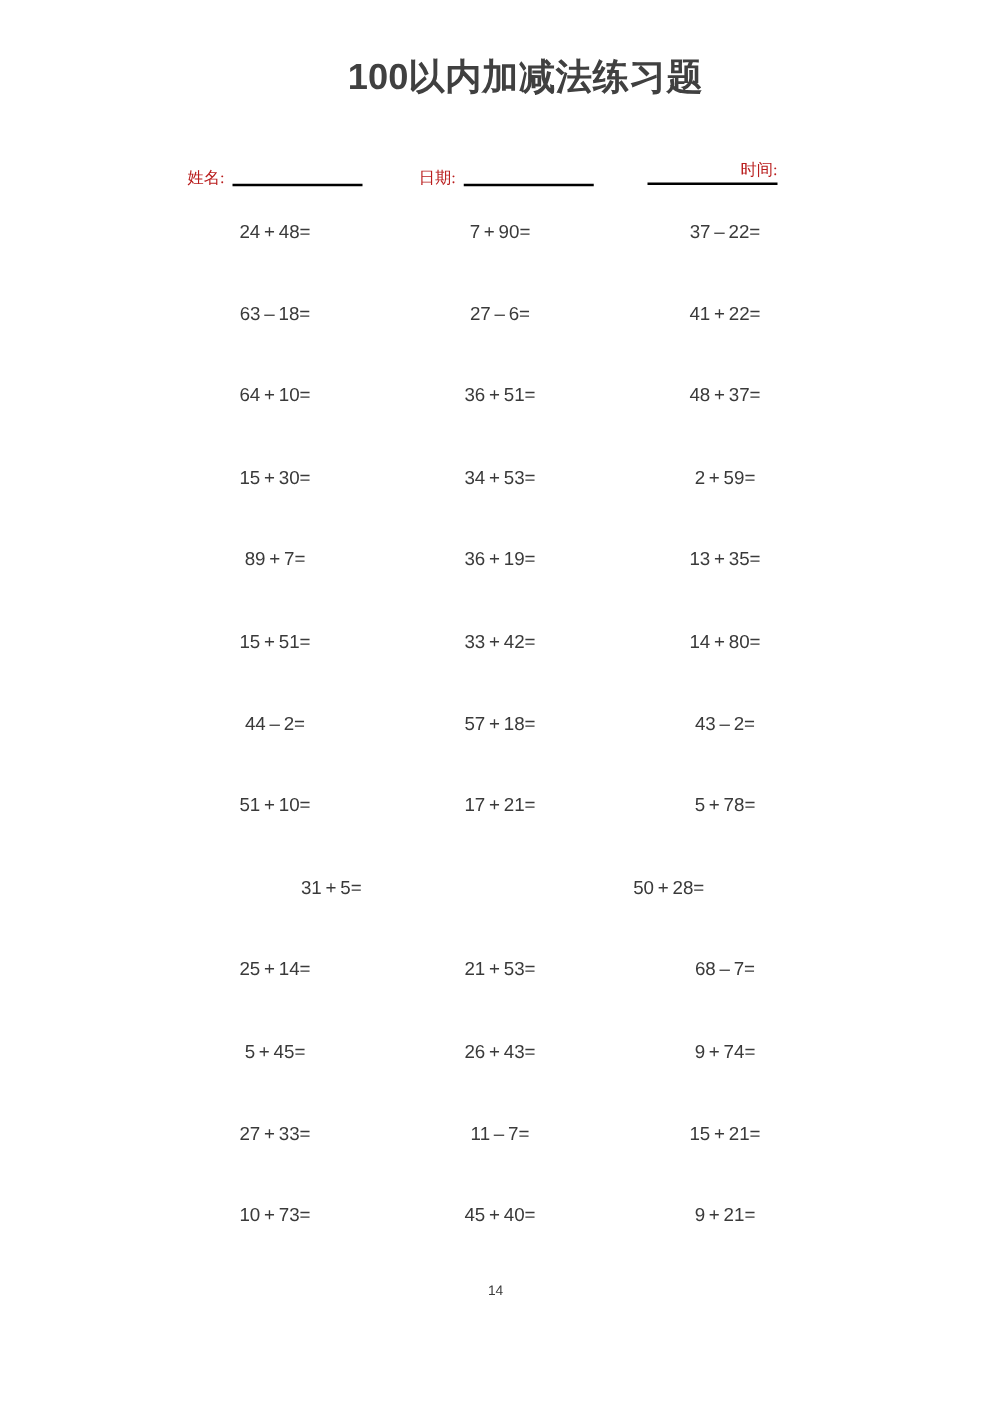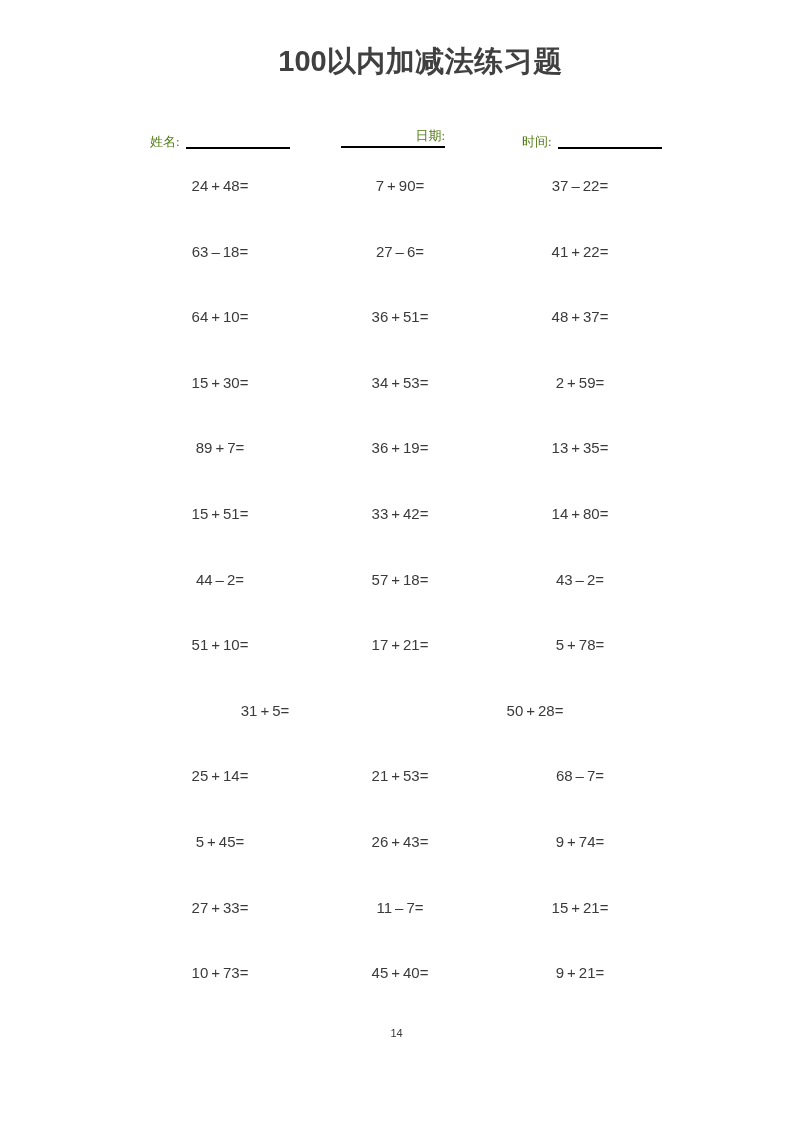--- a/index.html
+++ b/index.html
@@ -56,27 +56,27 @@
     height: 26px;
   }
   .meta-field {
     position: absolute;
     top: 0;
     display: flex;
     align-items: flex-end;
     height: 26px;
   }
   .meta-field.f1 { left: 0px; }
-  .meta-field.f2 { left: 185px; flex-direction: column; }
-  .meta-field.f3 { left: 372px; }
+  .meta-field.f2 { left: 185px; }
+  .meta-field.f3 { left: 362px; flex-direction: column; }
 
   .meta-label {
     font-family: "Liberation Serif", "DejaVu Serif", serif;
     font-size: 13px;
-    color: #4d7c0f;
+    color: #b91c1c;
     white-space: nowrap;
     line-height: 20px;
   }
   .meta-line {
     width: 104px;
     height: 0;
     border-bottom: 2px solid #000000;
     margin-left: 6px;
     margin-bottom: 3px;
   }

